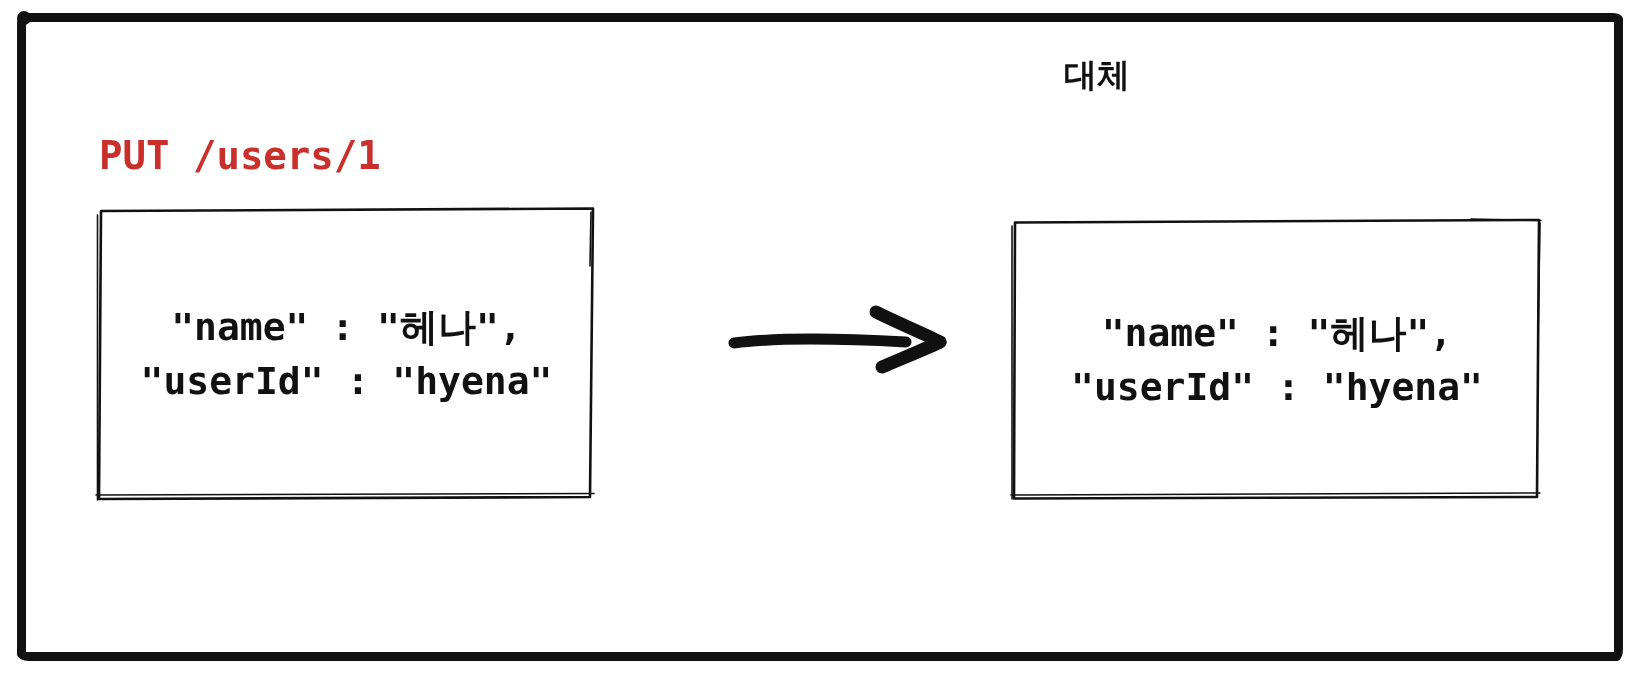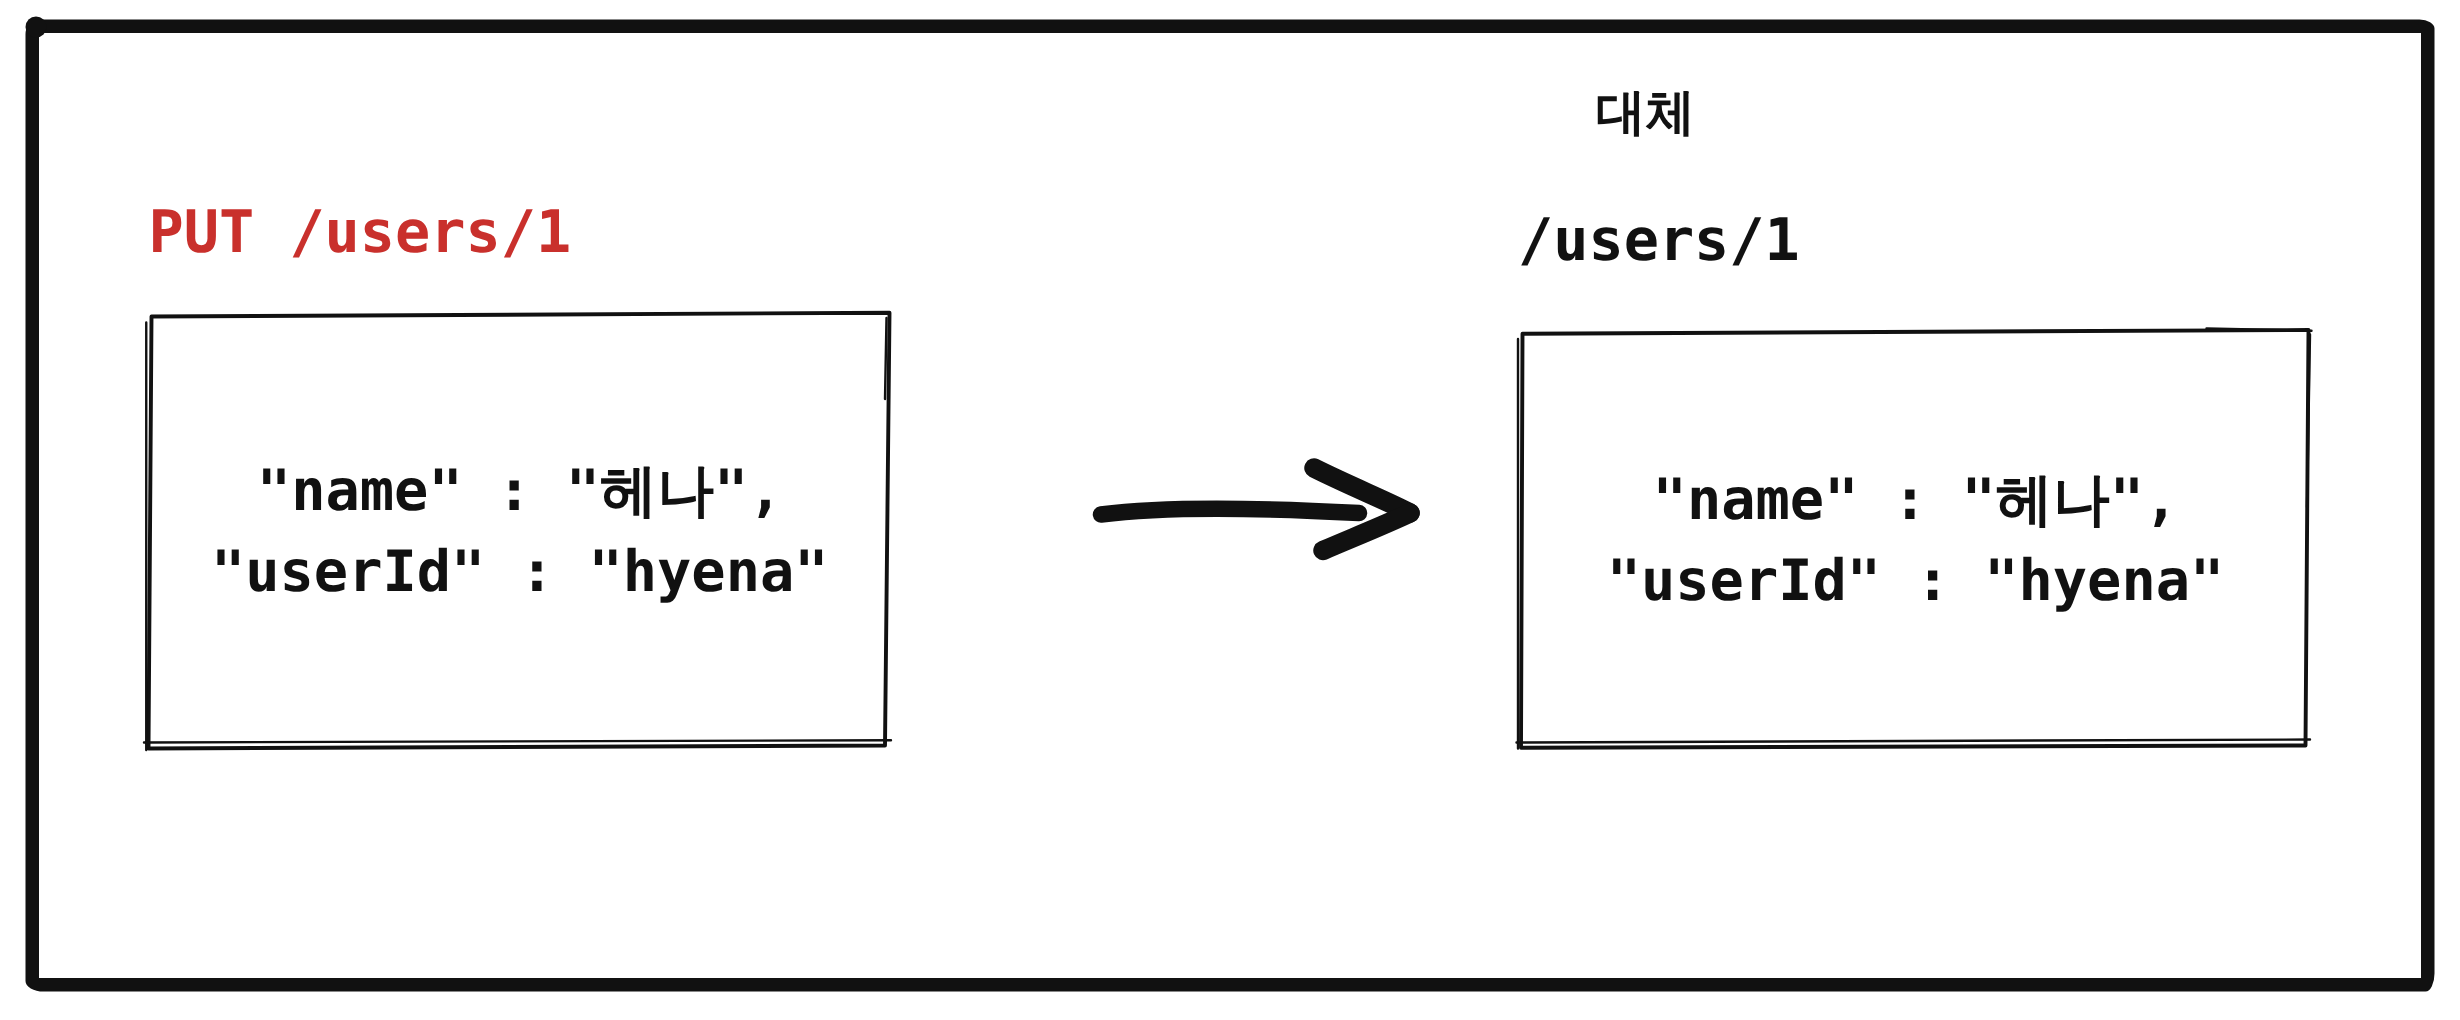--- a/index.html
+++ b/index.html
@@ -132,21 +132,20 @@
   <div class="arrow-wrap">
     <svg width="235" height="92" viewBox="0 0 235 92">
       <path d="M9,47 C55,41 125,43 181,46" fill="none" stroke="#111111" stroke-width="11" stroke-linecap="round"></path>
       <path d="M151,16 C175,28 200,38 215,46" fill="none" stroke="#111111" stroke-width="13" stroke-linecap="round"></path>
       <path d="M215,46 C198,54 178,62 157,71" fill="none" stroke="#111111" stroke-width="13" stroke-linecap="round"></path>
     </svg>
   </div>
 
   <div class="caption">대체</div>
 
-  <div class="path-label">/users/1</div>
 
   <div class="sketch-box box-right">
     <svg width="532" height="283" viewBox="0 0 532 283">
       <path d="M4,4.5 L528,2 L526,279 L3,280.5 Z" fill="none" stroke="#111111" stroke-width="2.6" stroke-linejoin="round"></path>
       <path d="M1,8 L1,281 M0,277 L529,275 M529,5 L527,120 M460,1 L530,2.5" fill="none" stroke="#111111" stroke-width="1.6" stroke-linecap="round"></path>
     </svg>
     <div class="box-text">
       <div>"name" : "헤나",</div>
       <div>"userId" : "hyena"</div>
     </div>

